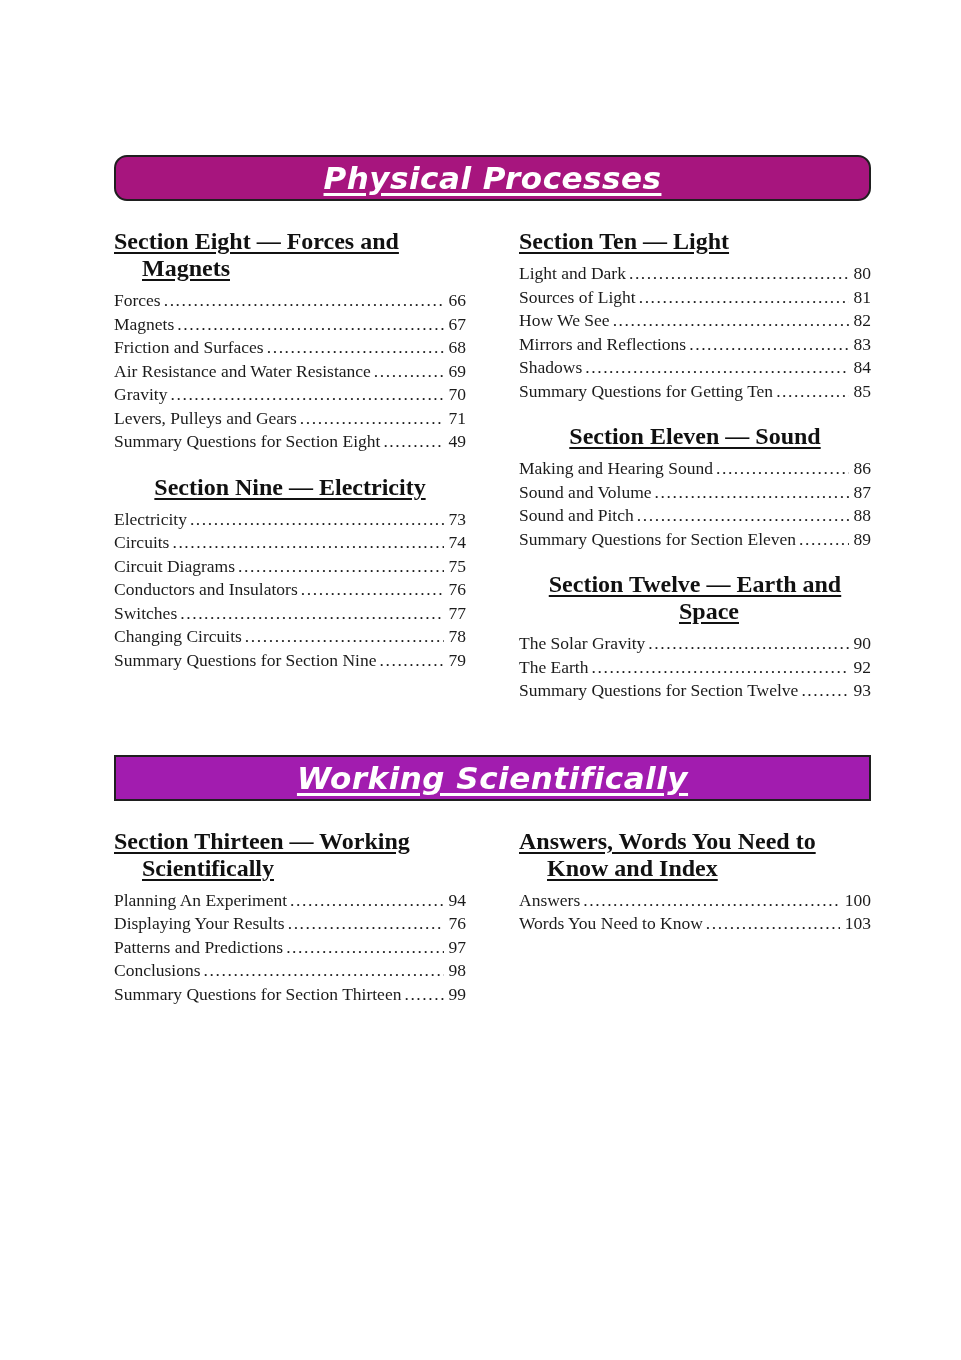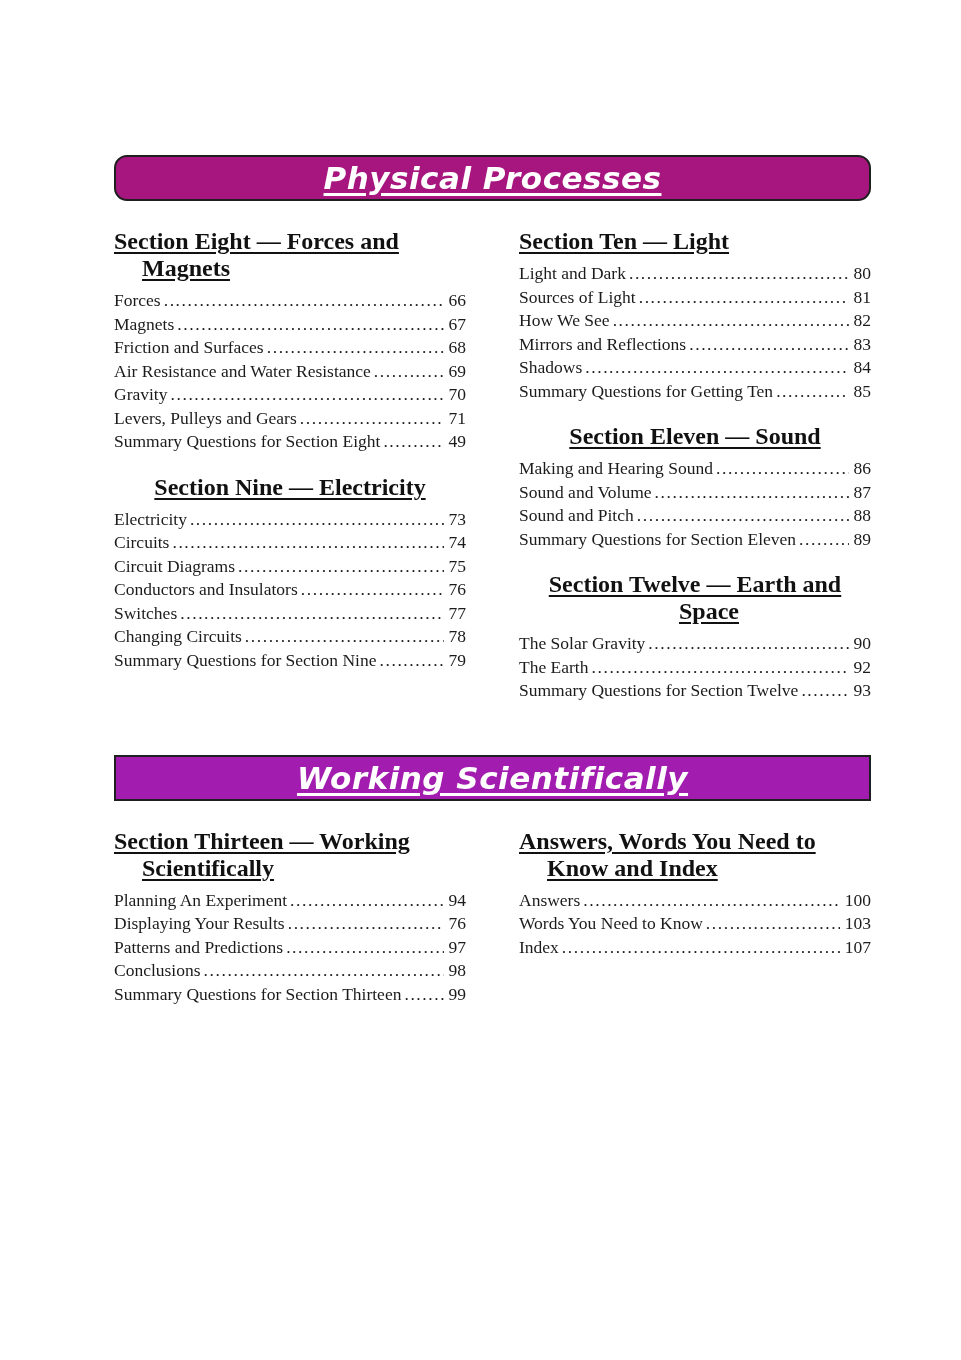--- a/index.html
+++ b/index.html
@@ -266,22 +266,17 @@
             <div class="row">
               <span class="t">Answers</span>
               <span class="dots"></span>
               <span class="p">100</span>
             </div>
             <div class="row">
               <span class="t">Words You Need to Know</span>
               <span class="dots"></span>
               <span class="p">103</span>
             </div>
-            <div class="row">
-              <span class="t">Index</span>
-              <span class="dots"></span>
-              <span class="p">107</span>
-            </div>
           </div>
         </div>
       </div>
     </div>
   </div>
 
 </body></html>

